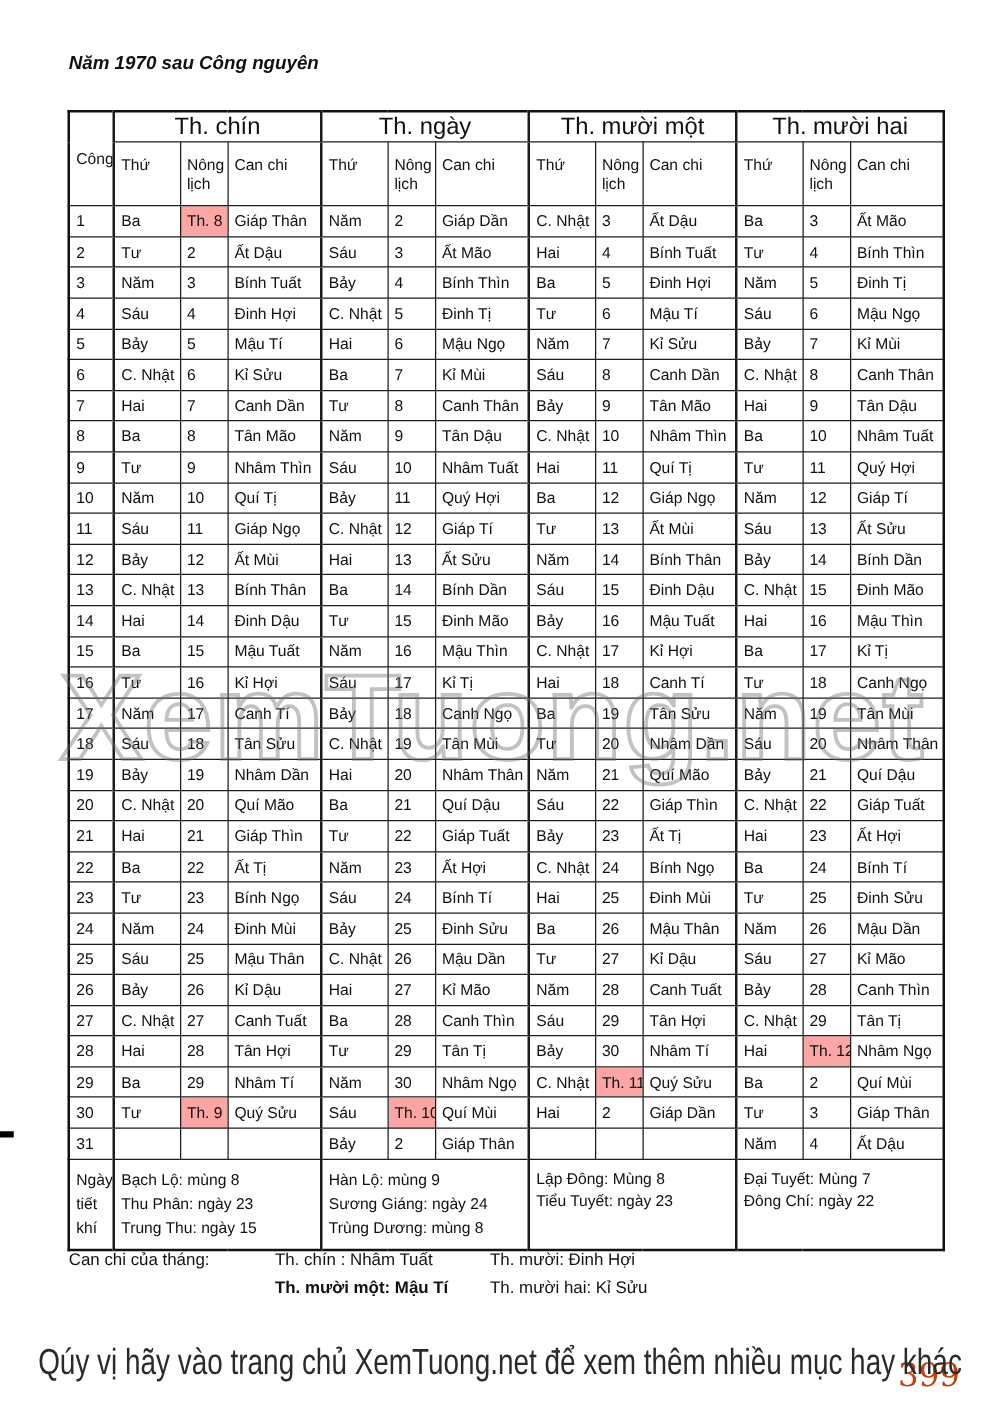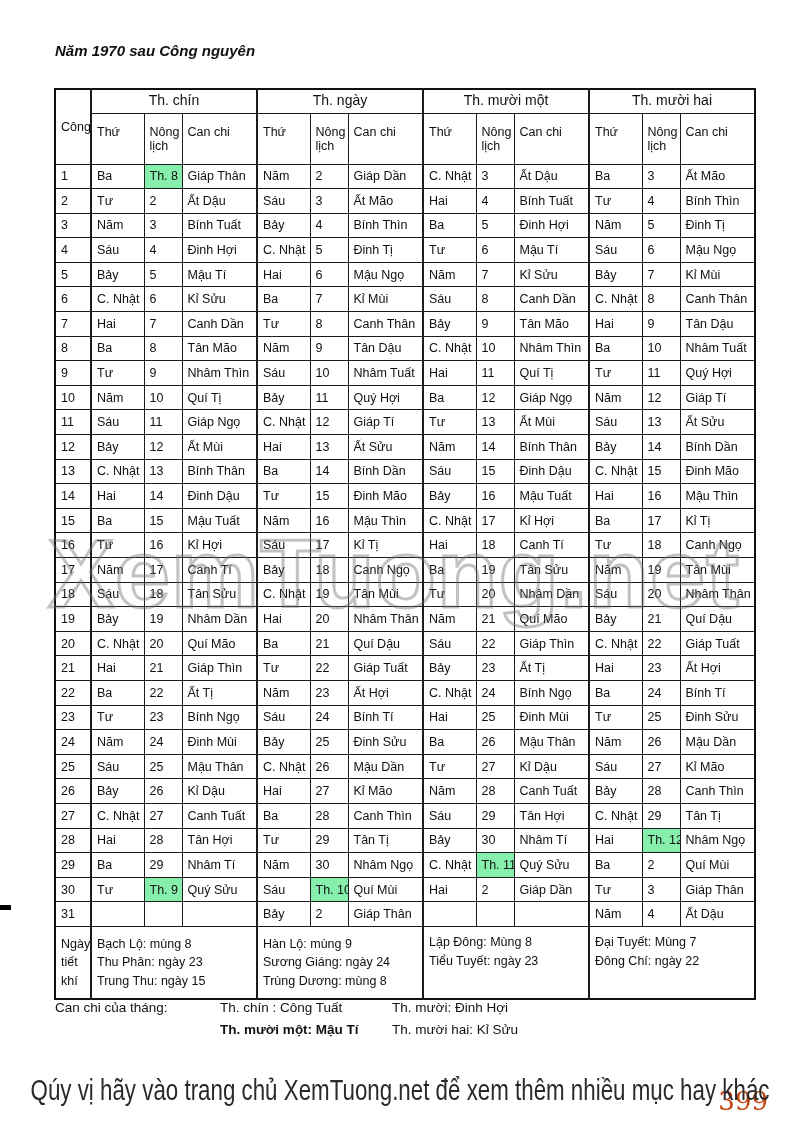--- a/index.html
+++ b/index.html
@@ -14,27 +14,27 @@
   .t-right .lbl{font-weight:bold;font-style:italic;}
   
   table.cal{position:absolute;left:54px;top:88px;width:702px;border-collapse:collapse;
     table-layout:fixed;font-size:12.5px;color:#101010;}
   table.cal td,table.cal th{border:1px solid #1c1c1c;padding:1px 2px 1px 5px;
     text-align:left;font-weight:normal;vertical-align:middle;line-height:1.12;
     overflow:hidden;white-space:nowrap;}
   table.cal{border:2px solid #111;}
   .gsep{border-left-width:2px !important;}
   tr.mrow{height:24px;}
-  tr.mrow th{text-align:center;font-size:14px;padding:1px 0;}
+  tr.mrow th{text-align:center;font-size:19px;padding:1px 0;}
   tr.srow{height:51px;}
   tr.srow th{vertical-align:top;padding-top:11px;white-space:normal;line-height:1.15;}
   td.corner{vertical-align:middle;white-space:normal;line-height:1.15;padding-left:4px;}
   tbody tr{height:24.6px;}
   td.c-solar{padding-left:5px;}
-  td.hl{background:#86efac;}
+  td.hl{background:#fca5a5;}
   tr.tkrow{height:73px;}
   tr.tkrow td{vertical-align:middle;white-space:normal;line-height:1.5;font-size:12.5px;}
   td.tk-label{line-height:1.25;padding-left:4px;white-space:normal;}
   
   .watermark{position:absolute;left:48px;top:518px;width:712px;height:112px;z-index:6;
     font-size:97px;font-weight:bold;letter-spacing:1px;white-space:nowrap;
     color:transparent;-webkit-text-stroke:3px rgba(110,110,110,0.42);
     transform:scaleX(1.02);transform-origin:left center;pointer-events:none;
     font-family:"Liberation Sans",sans-serif;}
   
@@ -588,21 +588,21 @@
         <div>Đông Chí: ngày 22</div>
       </td>
     </tr>
   </tfoot>
 </table>
 
 <div class="watermark">XemTuong.net</div>
 
 <div class="canchi">
   <span class="cc-label">Can chi của tháng:</span>
-  <span class="cc-r0c0">Th. chín : Công Tuất</span>
+  <span class="cc-r0c0">Th. chín : Nhâm Tuất</span>
   <span class="cc-r0c1">Th. mười: Đinh Hợi</span>
   <span class="cc-r1c0">Th. mười một:  Mậu Tí</span>
   <span class="cc-r1c1">Th. mười hai: Kỉ Sửu</span>
 </div>
 
 <div class="margin-dash"></div>
 
 <div class="page-num">399</div>
 <div class="promo">Qúy vị hãy vào trang chủ XemTuong.net để xem thêm nhiều mục hay khác</div>
 

